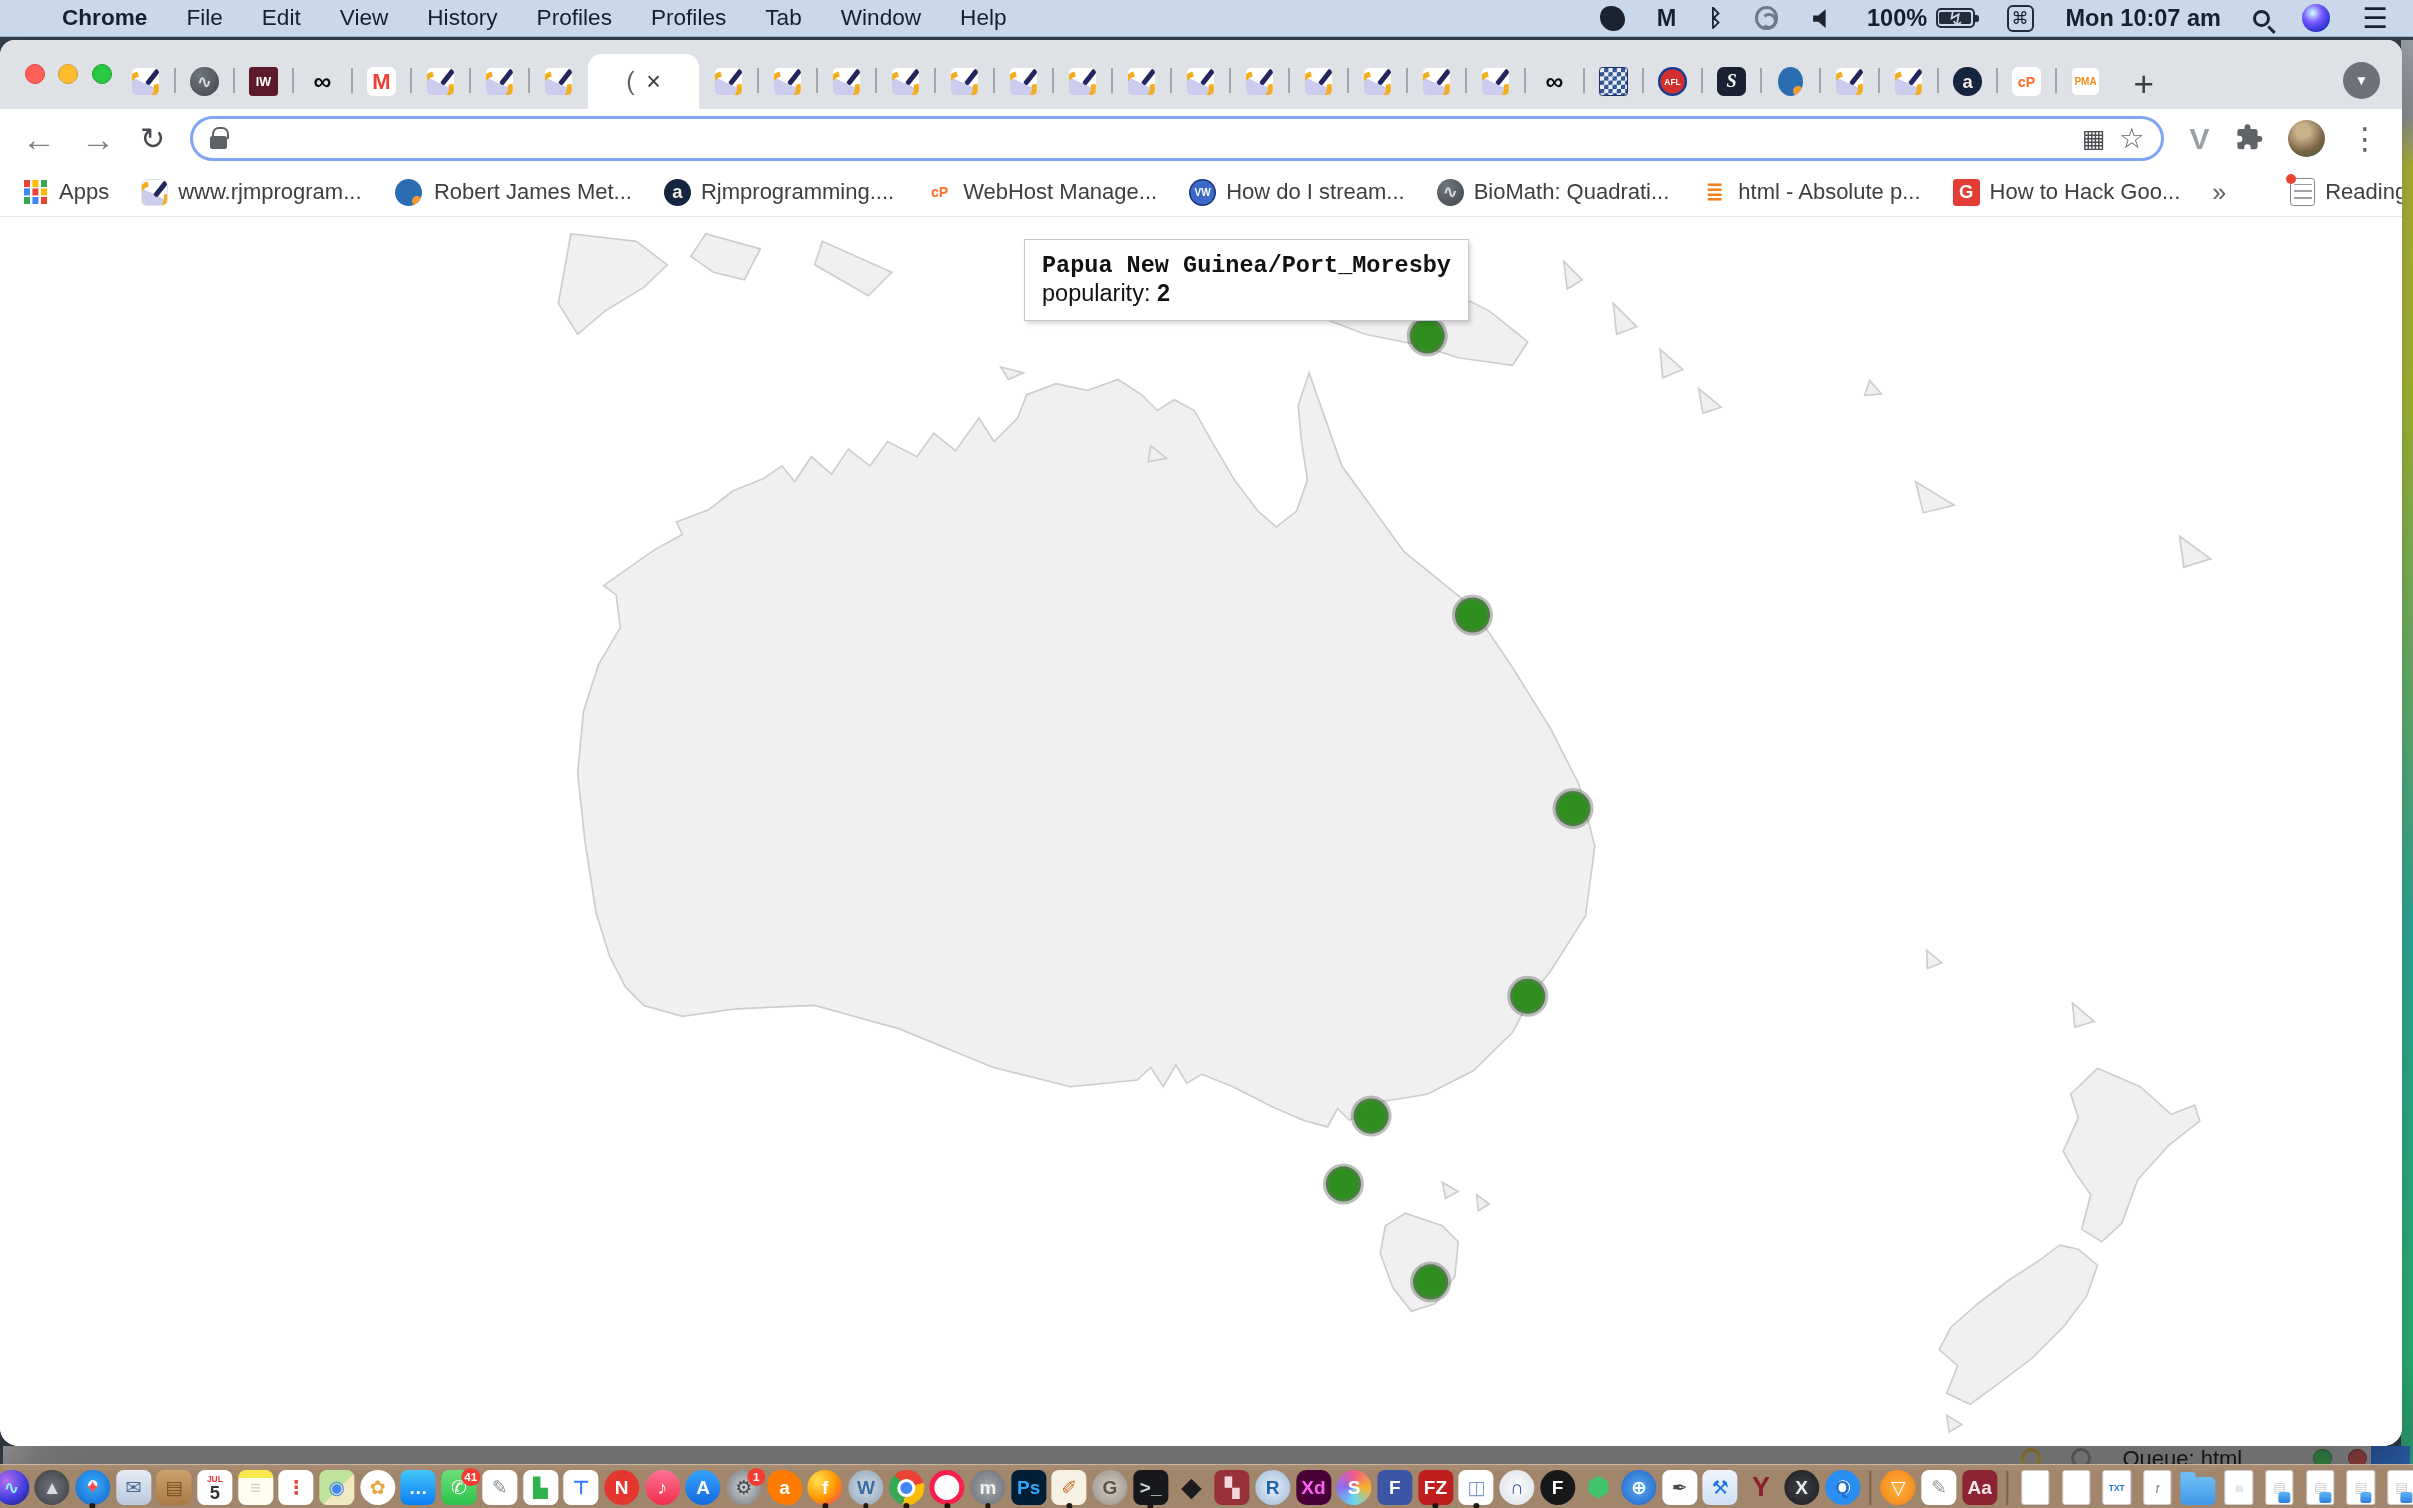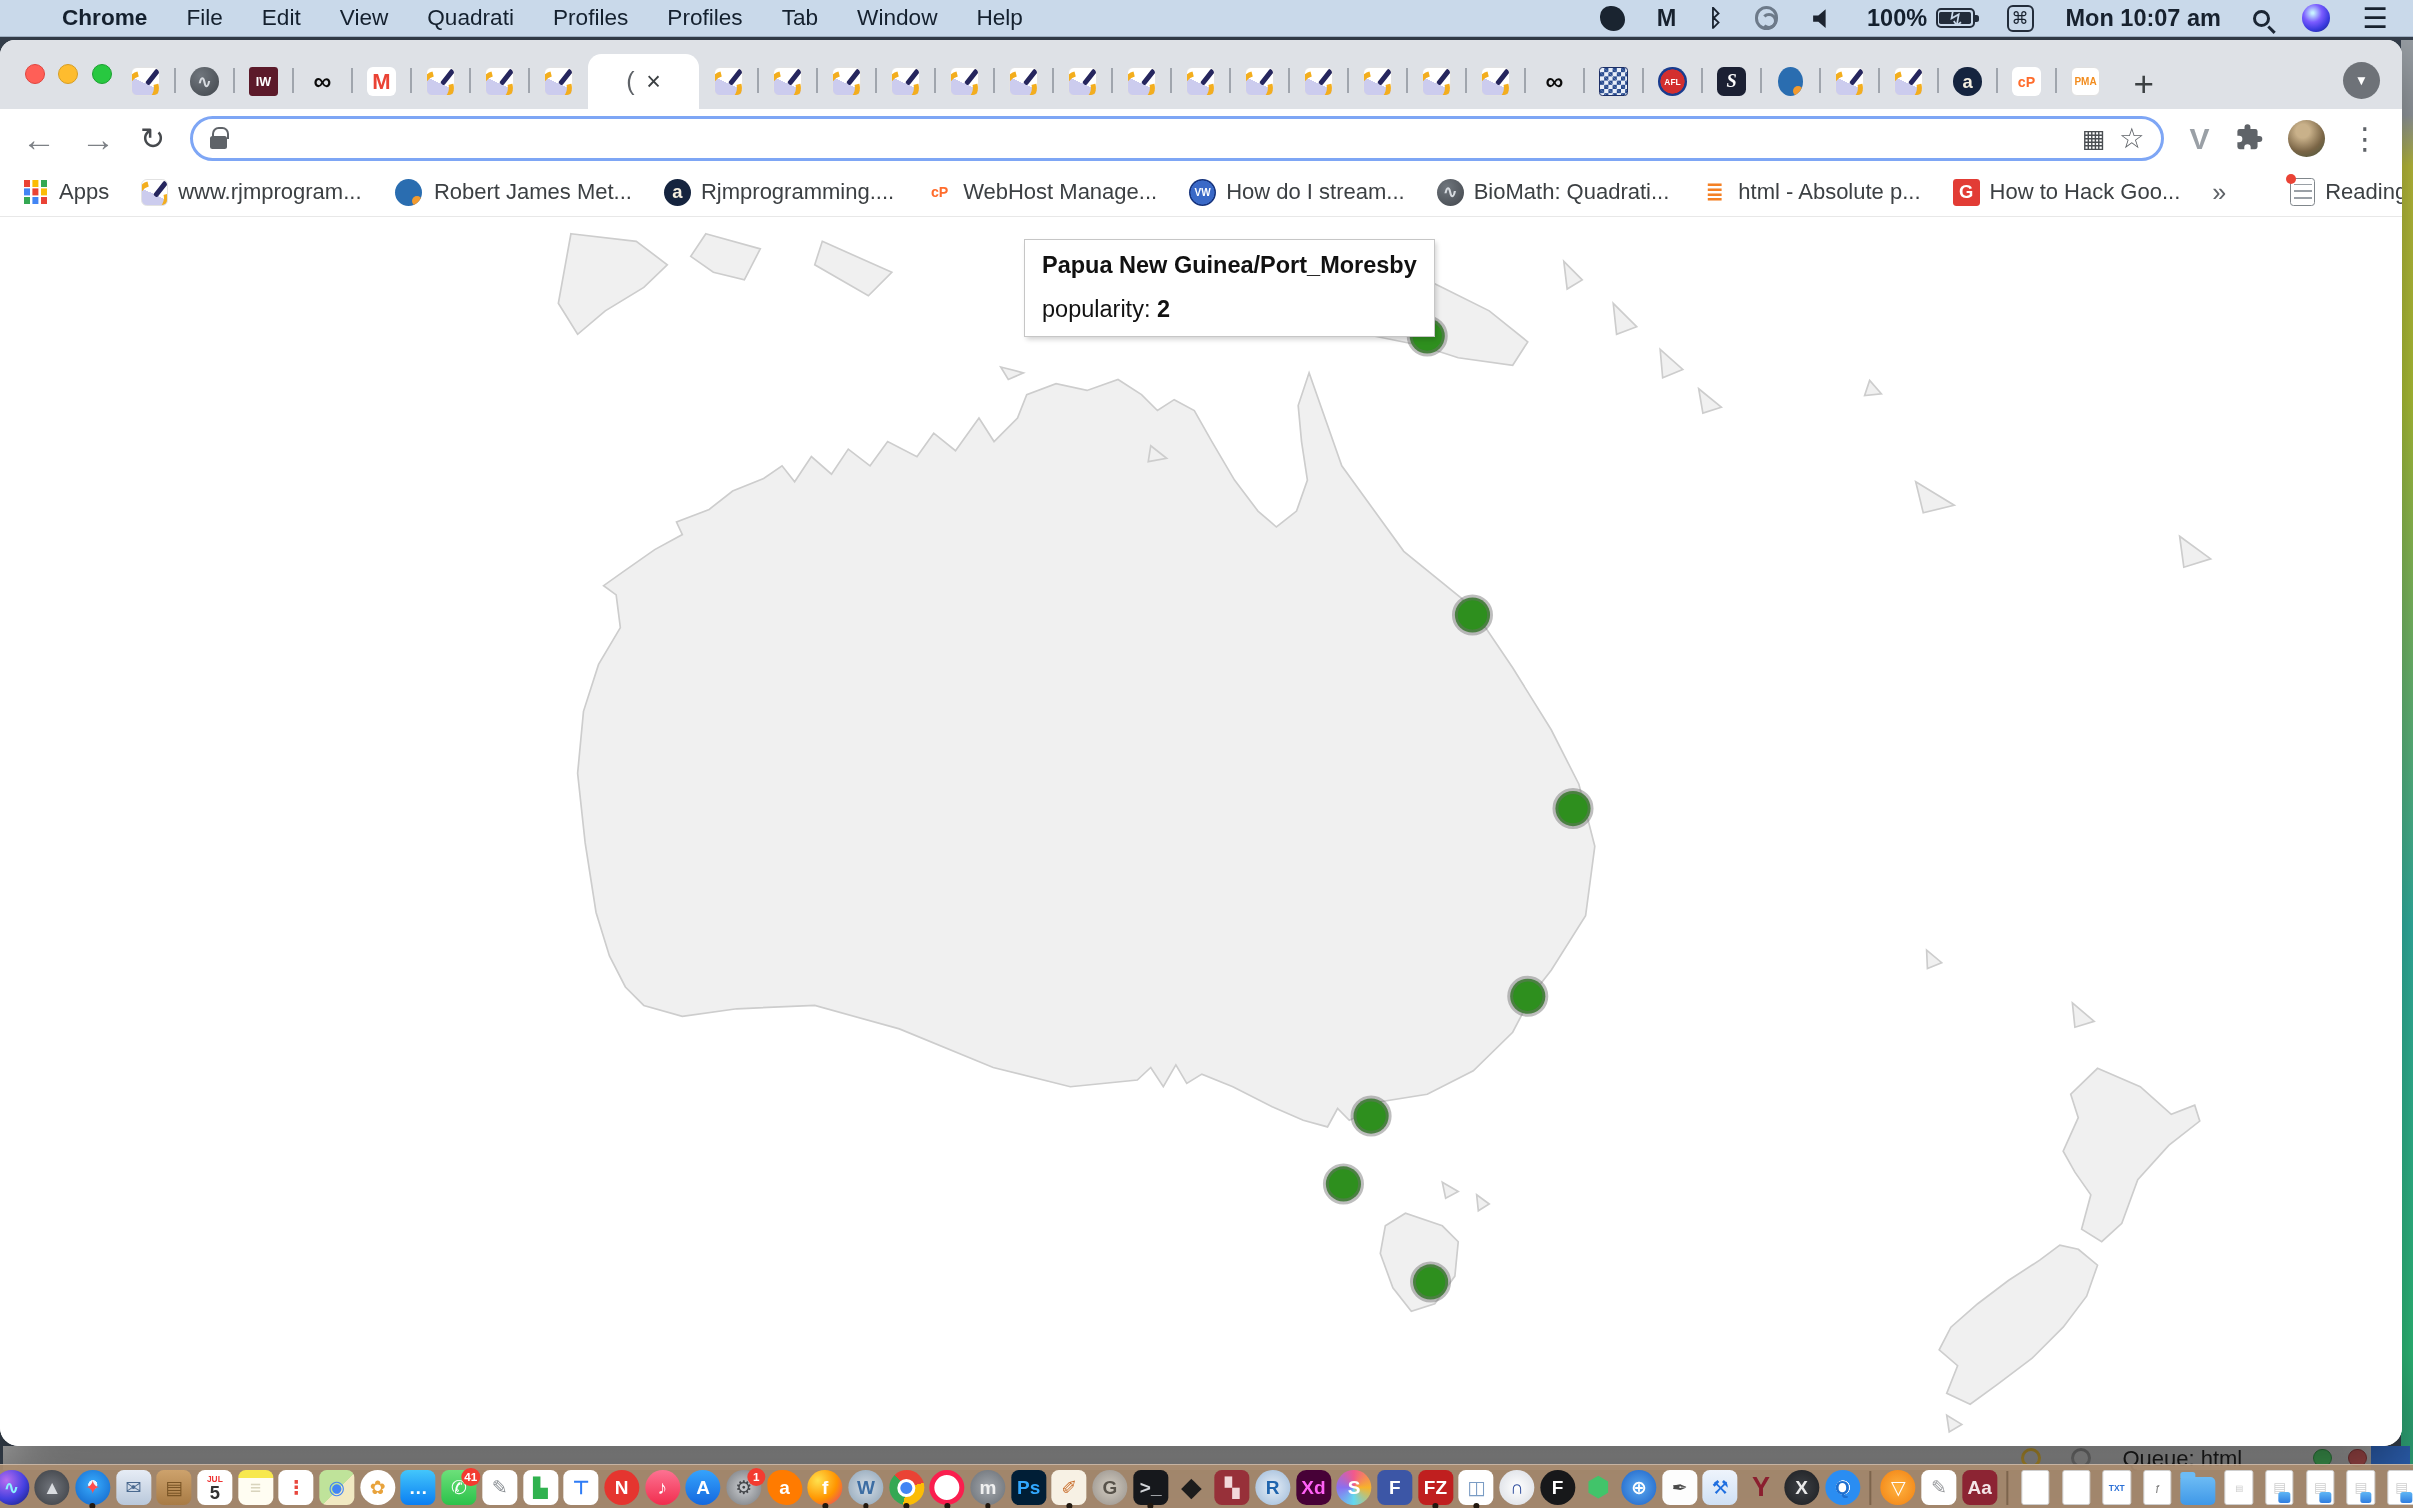--- a/index.html
+++ b/index.html
@@ -111,21 +111,21 @@
   .bm-reading { width:25px; height:28.5px; background:#fff; border:1.7px solid #80868b; border-radius:3.4px; position:relative; flex:none;
       background-image:repeating-linear-gradient(#fff 0 5px, #9aa0a6 5px 6.7px); background-clip:content-box; padding:3.4px 2.5px; }
   .bm-reading::after { content:""; position:absolute; left:-5px; top:-5px; width:10px; height:10px; border-radius:50%; background:#ea4335; }
 
   
   .content { position:relative; width:2402px; height:1230px; background:#fff; overflow:hidden; }
   .map-svg { position:absolute; left:0; top:0; }
   .land { fill:#f0f0f0; stroke:#cdcdcd; stroke-width:2; }
   .tooltip { position:absolute; left:1024px; top:22px; background:#fff; border:0.8px solid #c6c6c6;
              box-shadow:1.7px 2.5px 5px rgba(0,0,0,.18); padding:11.7px 17px 13.4px 17px; font-size:23.5px; color:#111; z-index:4; }
-  .tooltip-title { font-weight:700; margin-bottom:17px; }
+  .tooltip-title { font-weight:700; margin-bottom:1px;font-family:Liberation Mono, monospace; }
   .tooltip-line { font-weight:400; }
   .tooltip-value { font-weight:700; }
 
   
   .fz-bar { position:absolute; left:3.4px; top:1446px; width:2407px; height:23.5px; background:linear-gradient(180deg,#ababab,#8f8f8f);
             z-index:2; color:#1d1d1d; font-size:22px; }
   .fz-ic { position:absolute; top:1.7px; width:20px; height:20px; border-radius:50%; border:3.4px solid #777; }
   .fz-ic1 { left:2018px; border-color:#b9952e; }
   .fz-ic2 { left:2068px; }
   .fz-label { position:absolute; left:2119px; top:0px; }
@@ -166,21 +166,21 @@
 </head>
 <body>
 
 <div class="menubar">
   <span class="apple"></span>
   <div class="menu-left">
     <span class="menu-appname">Chrome</span>
   <span class="menu-item">File</span>
       <span class="menu-item">Edit</span>
       <span class="menu-item">View</span>
-      <span class="menu-item">Quadrati</span>
+      <span class="menu-item">History</span>
       <span class="menu-item">Profiles</span>
       <span class="menu-item">Profiles</span>
       <span class="menu-item">Tab</span>
       <span class="menu-item">Window</span>
       <span class="menu-item">Help</span>
     </div>
   <div class="menu-right">
     <span class="mi">
         <span class="avast-blob"></span>
       </span>

